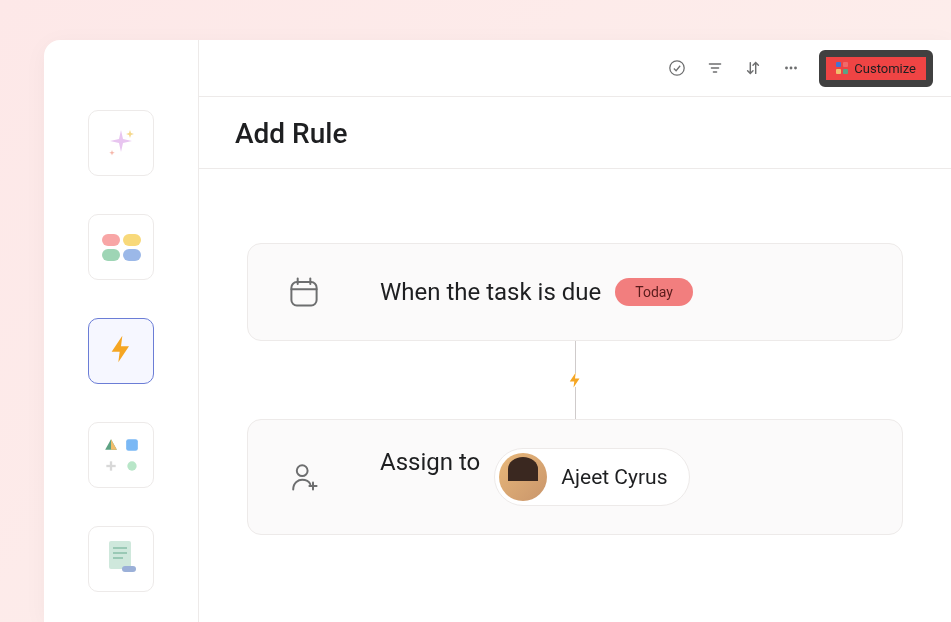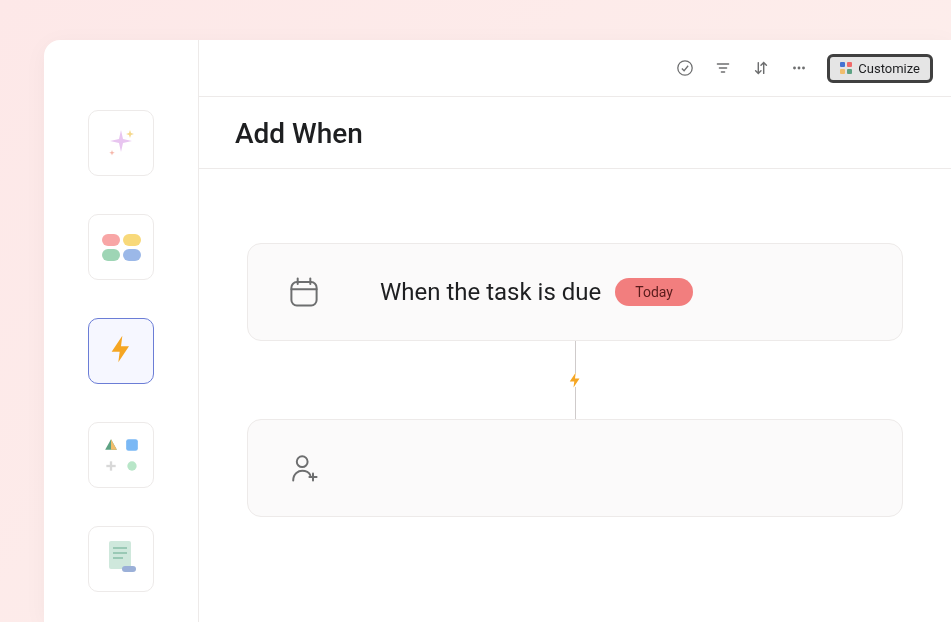--- a/index.html
+++ b/index.html
@@ -91,27 +91,27 @@
       color: #6d6e6f;
       cursor: pointer;
       display: flex;
       align-items: center;
       justify-content: center;
     }
     .customize-btn {
       display: flex;
       align-items: center;
       gap: 6px;
-      border: 3px solid #404040;
+      border: 7px solid #404040;
       border-radius: 6px;
       padding: 4px 10px;
       font-size: 13px;
       color: #1e1f21;
       cursor: pointer;
-      background: #e5e5e5;
+      background: #ef4444;
     }
     .customize-btn .grid-icon {
       width: 12px; height: 12px;
       display: grid;
       grid-template-columns: 5px 5px;
       grid-template-rows: 5px 5px;
       gap: 2px;
     }
     .customize-btn .grid-icon span { border-radius: 1px; }
     .customize-btn .grid-icon span:nth-child(1){background:#4573d2;}
@@ -314,21 +314,21 @@
             <span></span>
             <span></span>
             <span></span>
             <span></span>
           </span>
         <span>Customize</span>
       </div>
     </div>
 
     <div class="header">
-      <h1 class="page-title">Add When</h1>
+      <h1 class="page-title">Add Rule</h1>
     </div>
 
     <div class="rule-canvas">
 
       <div class="rule-card">
         <span class="rule-icon">
           <svg viewBox="0 0 40 40" width="36" height="36" fill="none" stroke="#6d6e6f" stroke-width="2.2" stroke-linecap="round">
             <rect x="6" y="9" width="28" height="26" rx="6"></rect>
             <line x1="6" y1="17" x2="34" y2="17"></line>
             <line x1="13" y1="5" x2="13" y2="11"></line>
@@ -351,17 +351,24 @@
 
       <div class="rule-card">
         <span class="rule-icon">
           <svg viewBox="0 0 40 40" width="36" height="36" fill="none" stroke="#6d6e6f" stroke-width="2.2" stroke-linecap="round">
             <circle cx="18" cy="13" r="6"></circle>
             <path d="M8 34 C8 26 14 23 18 23 C22 23 26 25 27 28"></path>
             <line x1="30" y1="26" x2="30" y2="34"></line>
             <line x1="26" y1="30" x2="34" y2="30"></line>
           </svg>
         </span>
+        <div class="rule-content">
+          <span>Assign to</span>
+          <div class="assignee-chip">
+            <span class="avatar"></span>
+            <span class="assignee-name">Ajeet Cyrus</span>
+          </div>
+        </div>
       </div>
 
     </div>
   </div>
 </div>
 
 </body></html>

